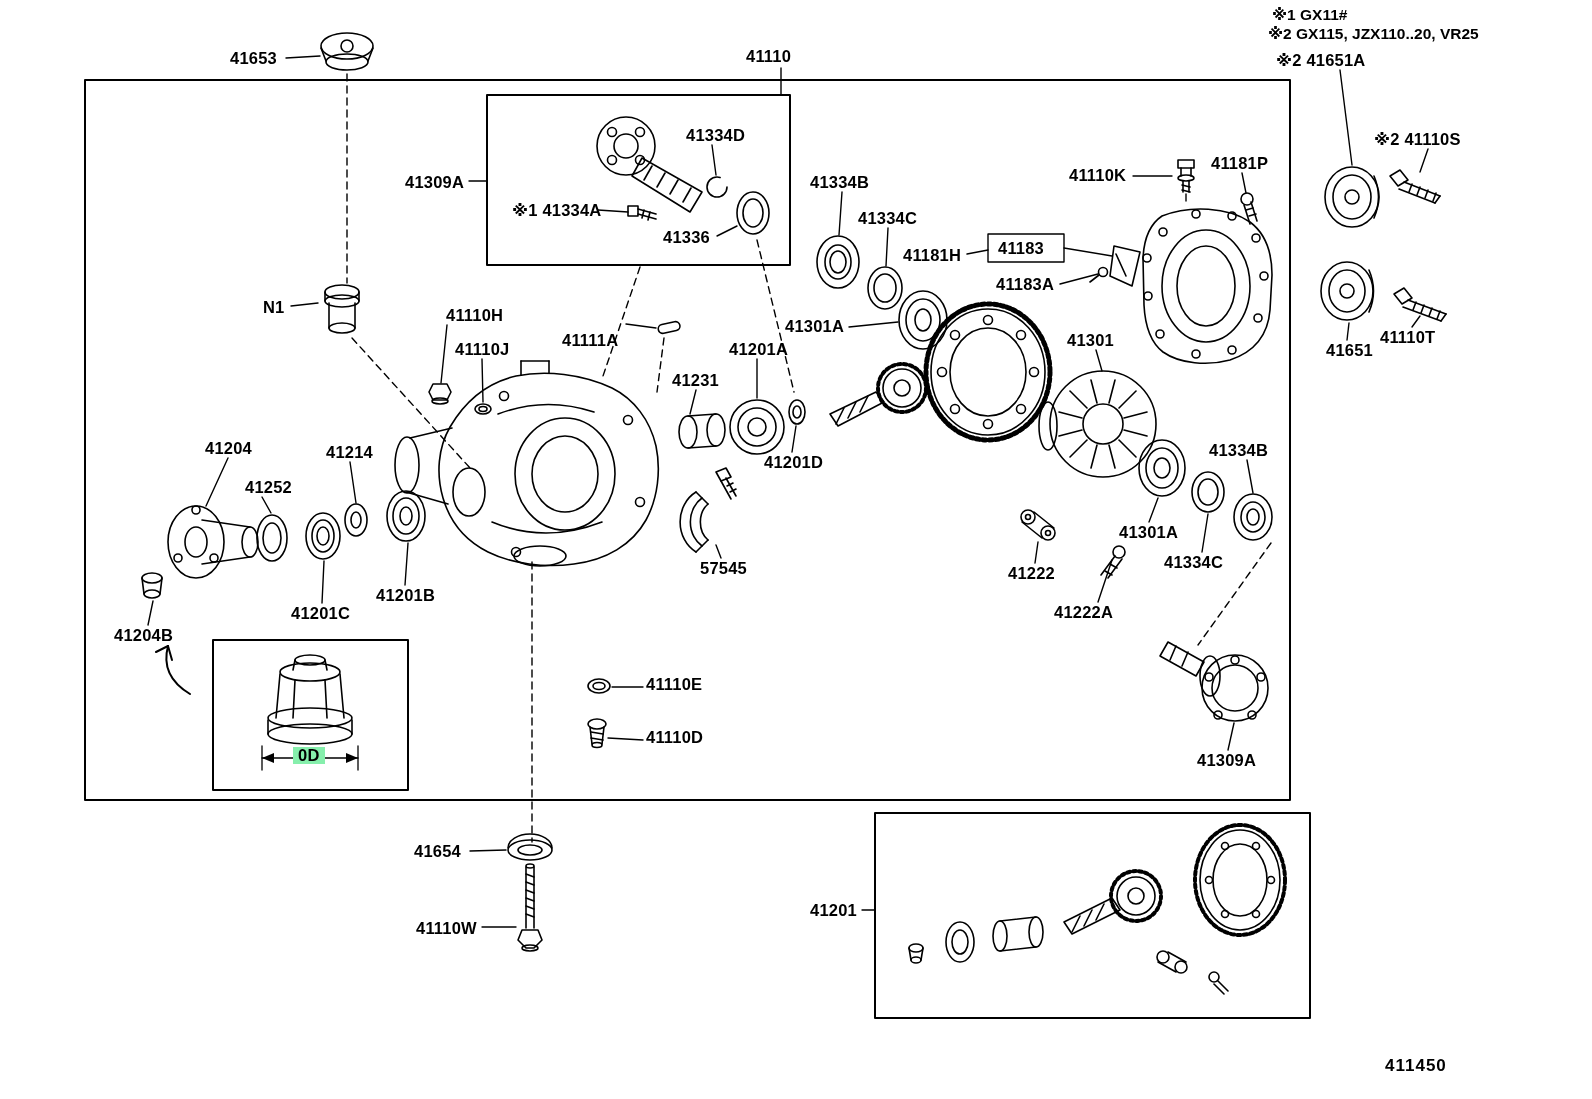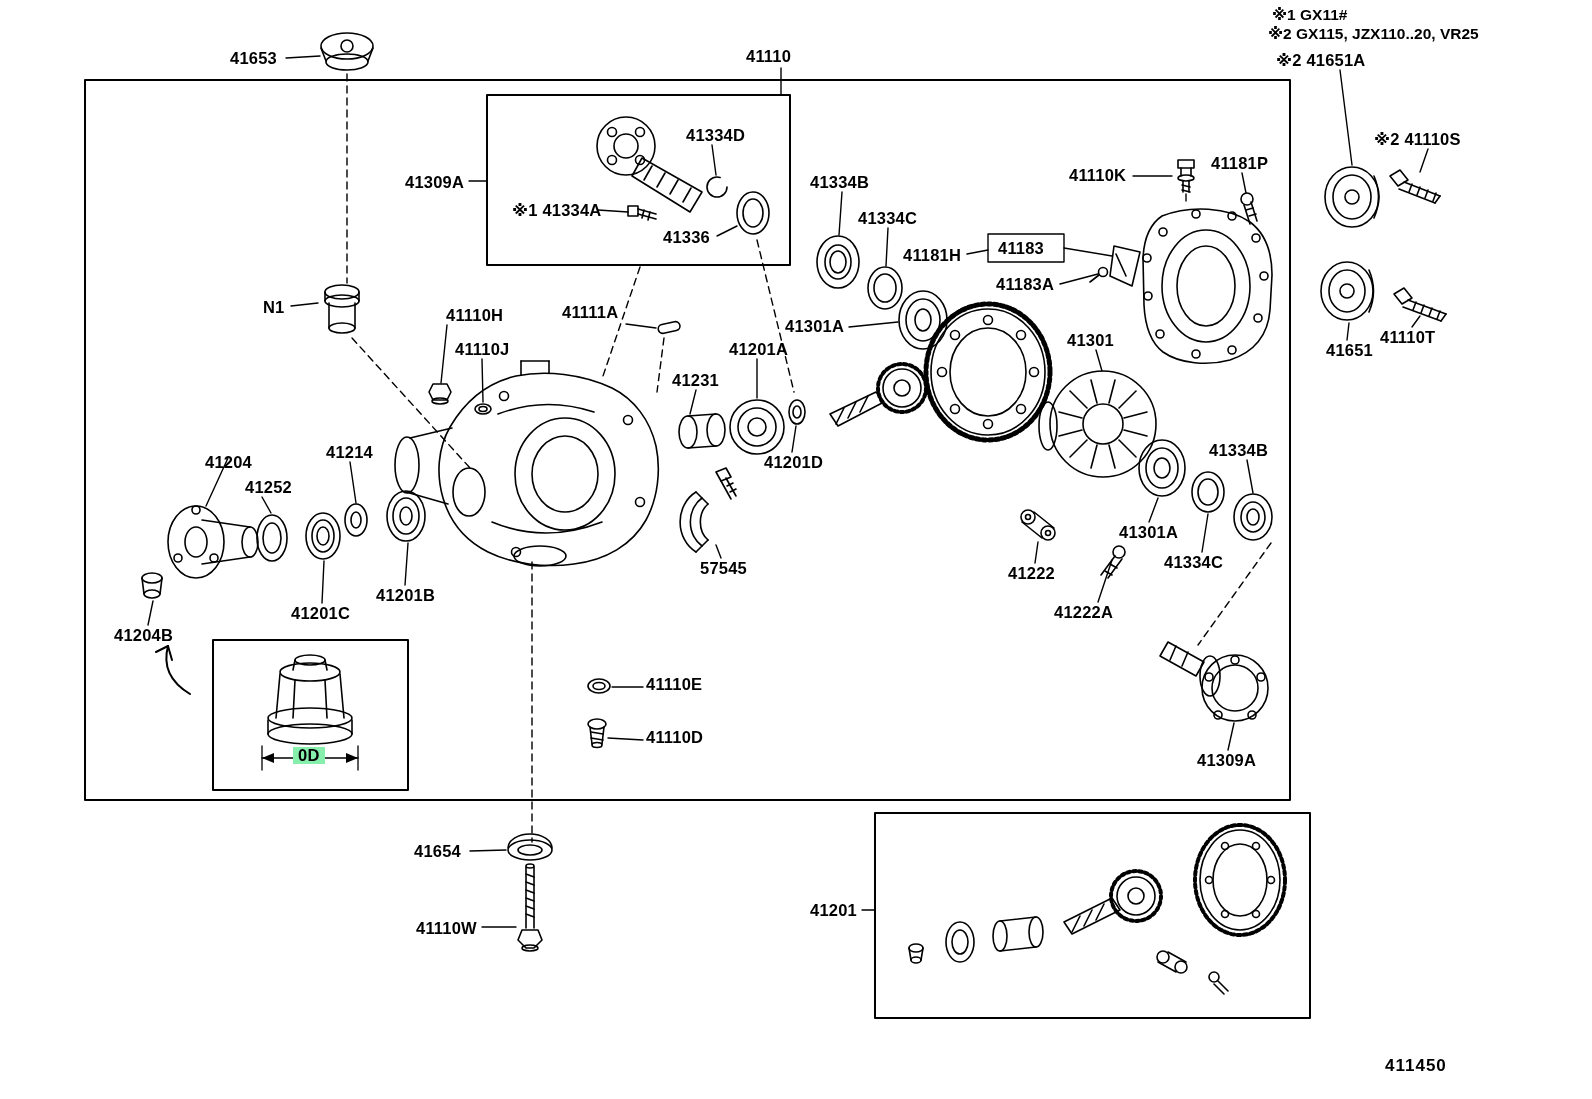--- a/index.html
+++ b/index.html
@@ -519,27 +519,27 @@
       <div class="part-label" style="left: 810px; top: 174px;">41334B</div>
       <div class="part-label" style="left: 858px; top: 210px;">41334C</div>
       <div class="part-label" style="left: 1069px; top: 167px;">41110K</div>
       <div class="part-label" style="left: 1211px; top: 155px;">41181P</div>
       <div class="part-label" style="left: 903px; top: 247px;">41181H</div>
       <div class="part-label" style="left: 998px; top: 240px;">41183</div>
       <div class="part-label" style="left: 996px; top: 276px;">41183A</div>
       <div class="part-label" style="left: 263px; top: 299px;">N1</div>
       <div class="part-label" style="left: 414px; top: 307px; margin-left: 32px;">41110H</div>
       <div class="part-label" style="left: 455px; top: 341px;">41110J</div>
-      <div class="part-label" style="left: 562px; top: 304px;">41111A</div>
+      <div class="part-label" style="left: 562px; top: 332px;">41111A</div>
       <div class="part-label" style="left: 785px; top: 318px;">41301A</div>
       <div class="part-label" style="left: 729px; top: 341px;">41201A</div>
       <div class="part-label" style="left: 672px; top: 372px;">41231</div>
       <div class="part-label" style="left: 1067px; top: 332px;">41301</div>
       <div class="part-label" style="left: 764px; top: 454px;">41201D</div>
-      <div class="part-label" style="left: 205px; top: 454px;">41204</div>
+      <div class="part-label" style="left: 205px; top: 440px;">41204</div>
       <div class="part-label" style="left: 245px; top: 479px;">41252</div>
       <div class="part-label" style="left: 326px; top: 444px;">41214</div>
       <div class="part-label" style="left: 291px; top: 605px;">41201C</div>
       <div class="part-label" style="left: 376px; top: 587px;">41201B</div>
       <div class="part-label" style="left: 114px; top: 627px;">41204B</div>
       <div class="part-label" style="left: 700px; top: 560px;">57545</div>
       <div class="part-label" style="left: 1008px; top: 565px;">41222</div>
       <div class="part-label" style="left: 1054px; top: 604px;">41222A</div>
       <div class="part-label" style="left: 1209px; top: 442px;">41334B</div>
       <div class="part-label" style="left: 1119px; top: 524px;">41301A</div>

